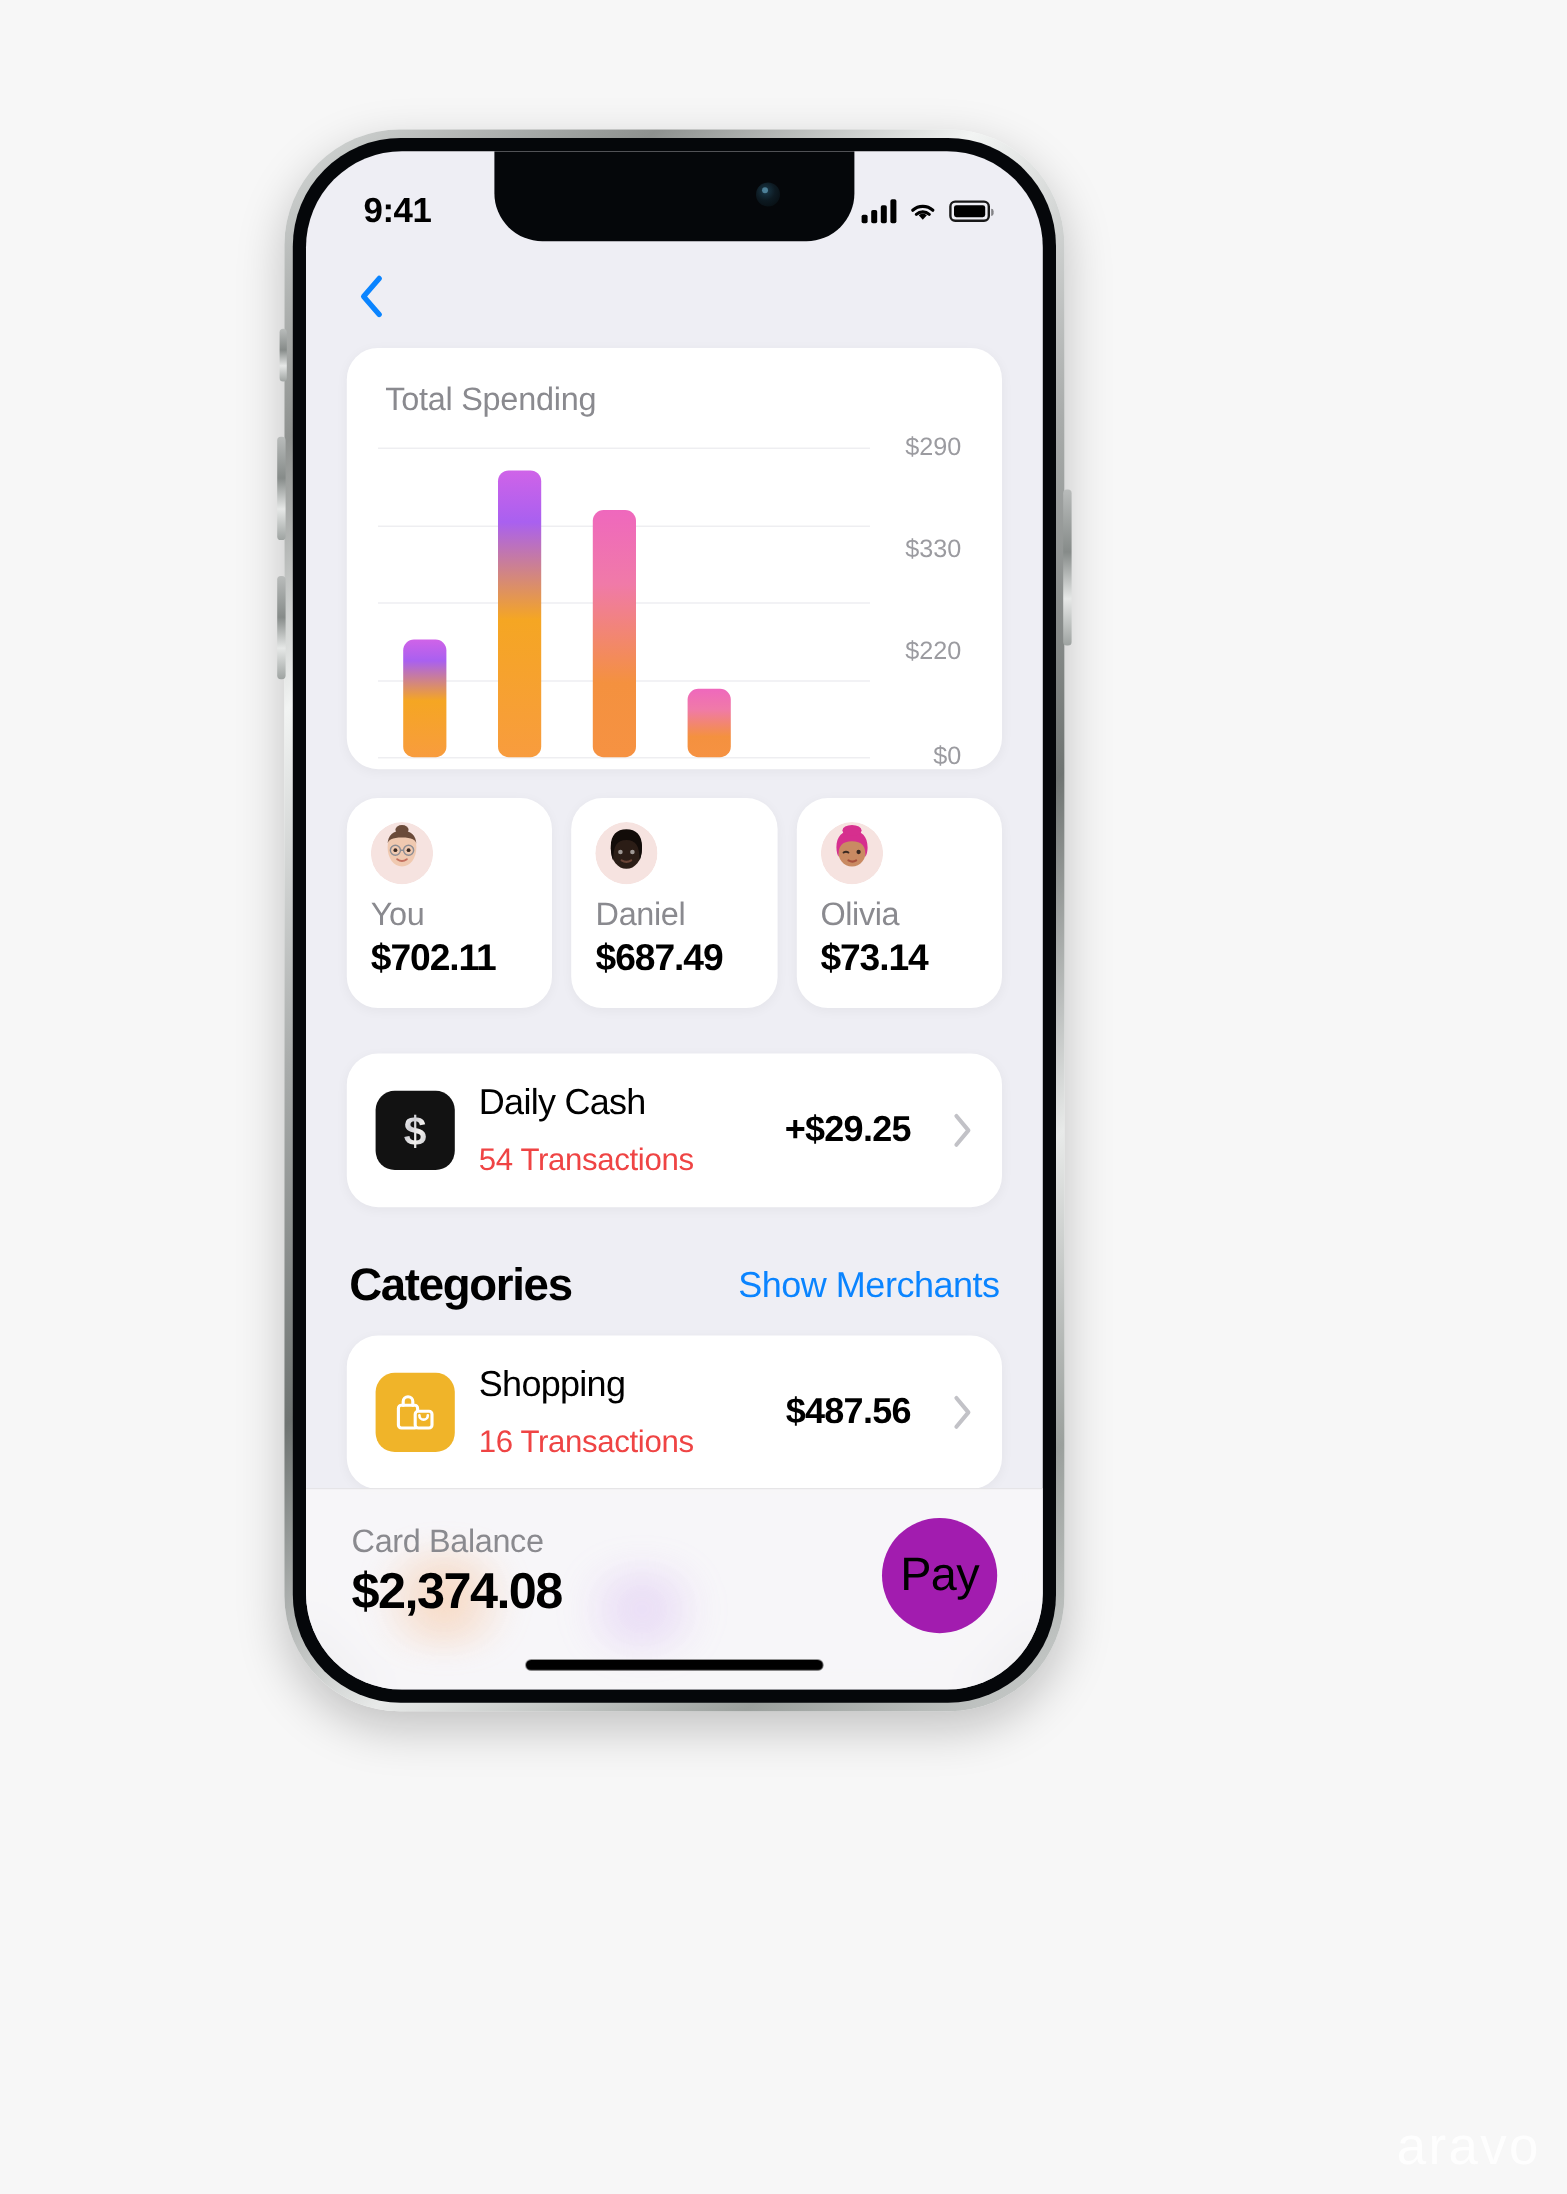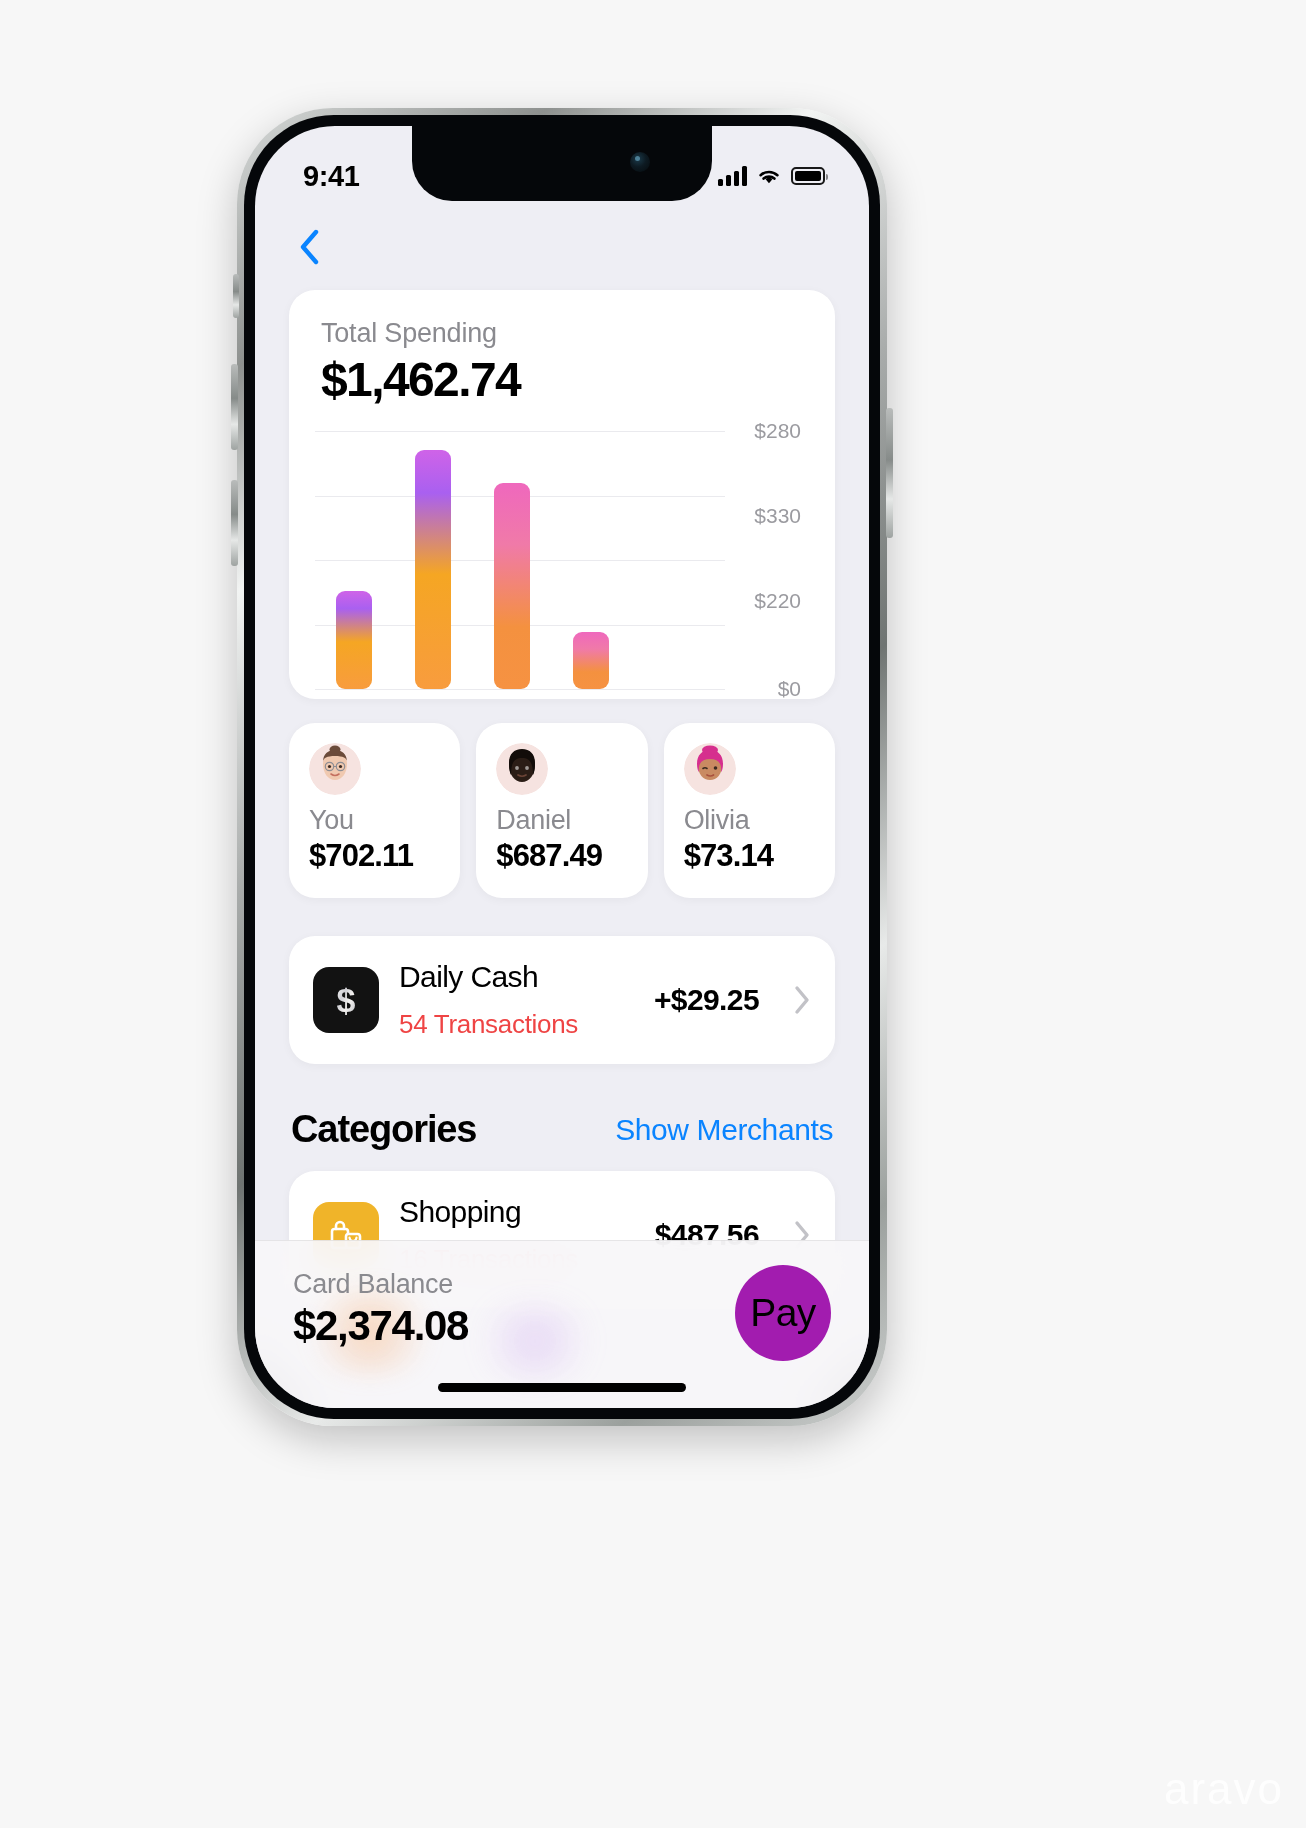--- a/index.html
+++ b/index.html
@@ -503,31 +503,30 @@
           <div id="back-chevron">
             <svg width="24" height="40" viewBox="0 0 24 40">
               <path d="M19 5 L6 20 L19 35" stroke="#0a84ff" stroke-width="4.4" fill="none" stroke-linecap="round" stroke-linejoin="round"></path>
             </svg>
           </div>
         </div>
 
 
         <div class="card" id="spending-card">
           <div id="spend-label">Total Spending</div>
-          <div id="spend-amount">$1,462.74</div>
 
           <div id="chart-wrap">
             <div id="plot">
               <div class="gridline" style="top:0%"></div>
               <div class="gridline" style="top:25%"></div>
               <div class="gridline" style="top:50%"></div>
               <div class="gridline" style="top:75%"></div>
               <div class="gridline" style="top:100%"></div>
 
-              <div class="ylabel" style="top:0%;right:-92px">$280</div>
+              <div class="ylabel" style="top:0%;right:-92px">$290</div>
               <div class="ylabel" style="top:33%;right:-92px">$330</div>
               <div class="ylabel" style="top:66%;right:-92px">$220</div>
               <div class="ylabel" style="top:100%;right:-92px">$0</div>
 
               <div id="bars">
                 <div class="bar-slot">
                     <div class="bar" style="height:38%"></div>
                   </div>
                 <div class="bar-slot">
                     <div class="bar" style="height:92.5%"></div>

